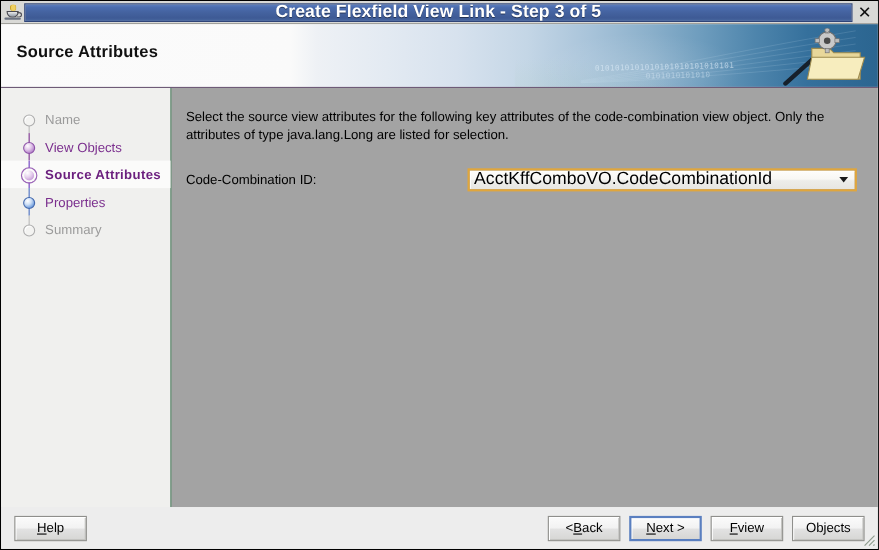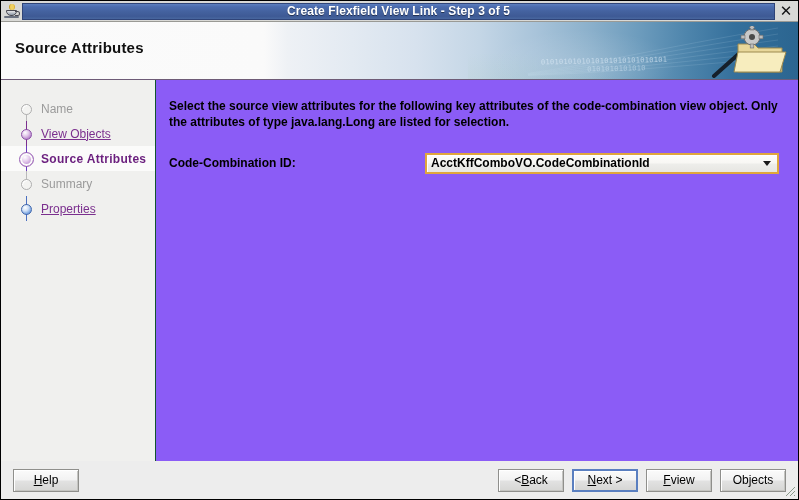--- a/index.html
+++ b/index.html
@@ -82,21 +82,21 @@
     border: 1px solid #2f4478;
     box-sizing: border-box;
     display: flex;
     align-items: center;
     justify-content: center;
     overflow: hidden;
   }
   .titlebar-text {
     color: #ffffff;
     font-weight: bold;
-    font-size: 12px;
+    font-size: 16px;
     letter-spacing: 0.1px;
     white-space: nowrap;
     text-shadow: 0 1px 0 rgba(0,0,0,.45);
   }
   .close-btn {
     width: 20px; height: 19px;
     flex: 0 0 20px;
     display: flex;
     align-items: center;
     justify-content: center;
@@ -239,35 +239,33 @@
     box-shadow: inset 0 0 0 2px #fbfbfa;
   }
   .step-label {
     margin-left: 7px;
     font-size: 12px;
     white-space: nowrap;
   }
   .step-label.disabled { color: #9b9b9b; }
   .step-label.link {
     color: #7b2f8e;
-    text-decoration: underline;
   }
   .step-label.current {
     color: #6b1f7e;
     font-weight: bold;
     letter-spacing: .3px;
   }
 
   .content {
     flex: 1 1 auto;
     position: relative;
-    background: #8b5cf6;
+    background: #a3a3a3;
     padding: 18px 16px 0 13px;
     box-sizing: border-box;
-    font-weight: bold;
   }
   .intro {
     font-size: 12px;
     color: #000000;
     line-height: 16px;
     max-width: 612px;
     margin-bottom: 22px;
   }
   .field-row {
     display: flex;
@@ -285,21 +283,21 @@
     position: relative;
     width: 354px;
     height: 21px;
     box-sizing: border-box;
     display: flex;
     align-items: center;
     background: linear-gradient(to bottom, #fdfdfd 0%, #f6f6f6 45%, #eaeaea 55%, #e4e4e4 100%);
     border: 1px solid #9a9a97;
     box-shadow: inset 1px 1px 0 #ffffff;
     padding: 0 20px 0 5px;
-    font-size: 12px;
+    font-size: 16px;
     color: #000000;
     overflow: hidden;
     white-space: nowrap;
   }
   .combo.focused {
     border: 2px solid #e0a63c;
     padding: 0 19px 0 4px;
     background: linear-gradient(to bottom, #fefdfb 0%, #f8f7f4 45%, #ededea 55%, #e7e6e2 100%);
   }
   .combo-arrow {
@@ -438,32 +436,32 @@
       <div class="step current">
         <div class="step-marker">
           <div class="step-line violet"></div>
           <div class="dot ringed"></div>
         </div>
         <span class="step-label current">Source Attributes</span>
       </div>
 
       <div class="step">
         <div class="step-marker">
+          <div class="step-line blue"></div>
+          <div class="dot blue"></div>
+        </div>
+        <span class="step-label link">Properties</span>
+      </div>
+
+      <div class="step">
+        <div class="step-marker">
           <div class="step-line half-bot"></div>
           <div class="dot empty"></div>
         </div>
         <span class="step-label disabled">Summary</span>
-      </div>
-
-      <div class="step">
-        <div class="step-marker">
-          <div class="step-line blue"></div>
-          <div class="dot blue"></div>
-        </div>
-        <span class="step-label link">Properties</span>
       </div>
     </div>
 
     <div class="content">
       <div class="intro">Select the source view attributes for the following key attributes of the code-combination view object. Only the attributes of type java.lang.Long are listed for selection.</div>
 
       <div class="field-row">
         <div class="field-label">Code-Combination ID:</div>
         <div class="combo focused">
           <span>AcctKffComboVO.CodeCombinationId</span>

